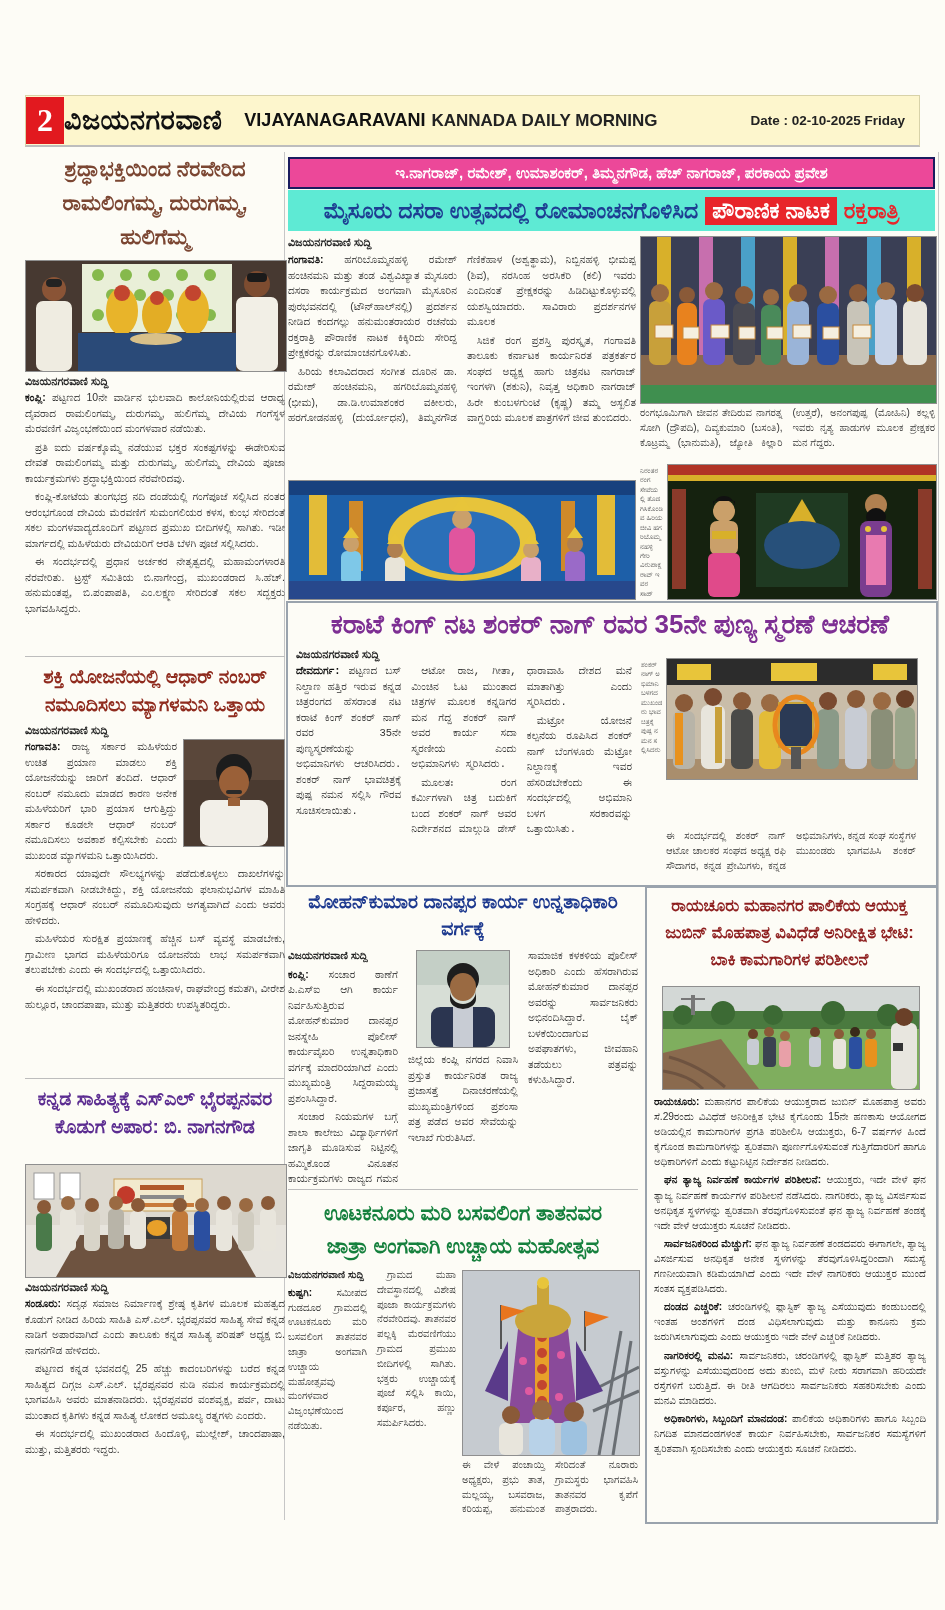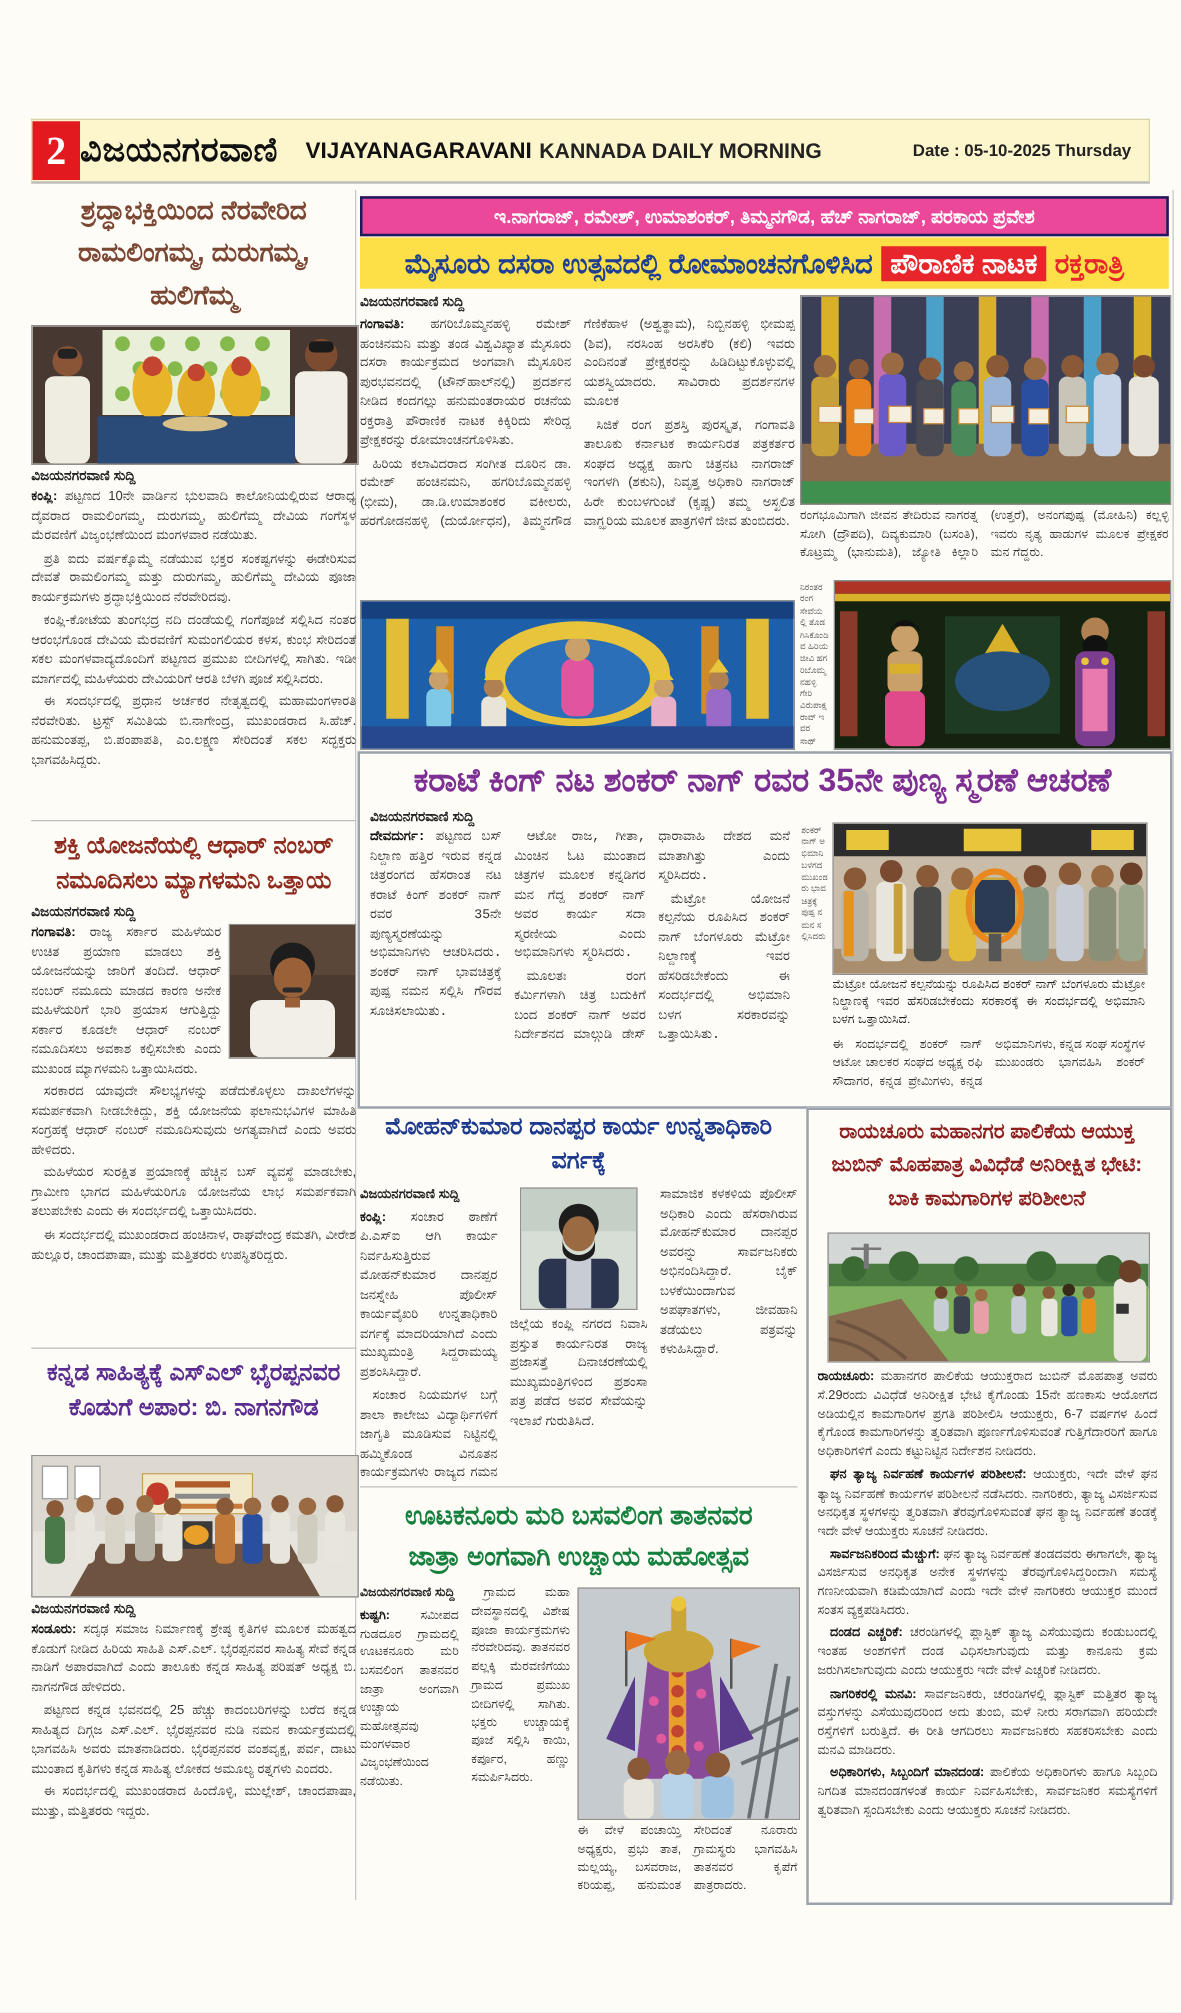--- a/index.html
+++ b/index.html
@@ -20,21 +20,21 @@
   .dl{font-weight:bold;color:#111;}
   .hl{text-align:center;font-weight:bold;overflow:hidden;}
   .hl-a{color:#7b4632;font-size:21px;line-height:34px;}
   .hl-b{color:#8f2b1e;font-size:19px;line-height:28px;}
   .hl-c{color:#5c2d91;font-size:19px;line-height:28px;}
   .hl-mohan{color:#1e3a8f;font-size:19px;line-height:27px;}
   .hl-raichur{color:#8e1f1f;font-size:16.5px;line-height:27px;}
   .hl-ootak{color:#15803d;font-size:21px;line-height:33px;}
   .hl-karate{color:#7d2f93;font-size:26px;line-height:34px;}
   .kicker{background:#ec4899;border:2px solid #1a1c5e;color:#fff;font-weight:bold;font-size:15px;display:flex;align-items:center;justify-content:center;text-align:center;}
-  .headrow{background:#fde047;display:flex;align-items:center;justify-content:center;gap:7px;font-weight:bold;font-size:22px;}
+  .headrow{background:#5eead4;display:flex;align-items:center;justify-content:center;gap:7px;font-weight:bold;font-size:22px;}
   .headrow .part-main{color:#1d3e92;}
   .headrow .part-box{background:#e8252b;color:#fff;padding:1px 7px;}
   .headrow .part-tail{color:#e8252b;}
   .photo{border:1px solid #8f8f8f;background:#d8d4cc;overflow:hidden;}
   .photo svg{display:block;width:100%;height:100%;}
   .vrule{width:1px;background:#c6c6c6;}
   .hrule{height:1px;background:#bdbdbd;}
   .boxed{border:2px solid #9aa3ad;background:#fdfcf6;}
   .caption{font-size:10px;line-height:1.4;color:#222;text-align:justify;overflow:hidden;}
   .strip-txt{font-size:7px;line-height:1.35;color:#555;overflow:hidden;word-break:break-all;}
@@ -43,21 +43,21 @@
 </head>
 <body>
 
 <div class="page">
 
   <div class="abs hdr-strip" style="left:25px;top:95px;width:893px;height:49px;">
     <div class="pageno">2</div>
     <div class="masthead-kn">ವಿಜಯನಗರವಾಣಿ</div>
     <div class="masthead-en">VIJAYANAGARAVANI</div>
     <div class="masthead-tag">KANNADA DAILY MORNING</div>
-    <div class="hdr-date">Date : 05-10-2025 Thursday</div>
+    <div class="hdr-date">Date : 02-10-2025 Friday</div>
   </div>
 
   <div class="abs vrule" style="left:284px;top:152px;height:1368px;"></div>
   <div class="abs vrule" style="left:938px;top:152px;height:1368px;"></div>
 
   <div class="abs hl hl-a" style="left:25px;top:152px;width:260px;height:104px;">
     <div>ಶ್ರದ್ಧಾಭಕ್ತಿಯಿಂದ ನೆರವೇರಿದ</div>
     <div>ರಾಮಲಿಂಗಮ್ಮ, ದುರುಗಮ್ಮ, ಹುಲಿಗೆಮ್ಮ</div>
     <div>ದೇವಿಯ ಗಂಗೆಸ್ಥಳ ಮೆರವಣಿಗೆ</div>
   </div>
@@ -409,21 +409,20 @@
         <g transform="translate(228,48)">
             <rect width="20" height="62" rx="7" fill="#9aa58a"></rect>
             <circle cx="10" cy="-8" r="9" fill="#6a4028"></circle>
           </g>
       </g>
       <rect x="112" y="44" width="34" height="44" fill="#2b3a55" stroke="#caa53a" stroke-width="2"></rect>
       <ellipse cx="129" cy="66" rx="21" ry="28" fill="none" stroke="#e8881e" stroke-width="5"></ellipse>
       <rect x="124" y="88" width="10" height="22" fill="#555"></rect>
     </svg>
   </div>
-  <div class="abs caption" style="left:666px;top:781px;width:250px;height:46px;">ಮೆಟ್ರೋ ಯೋಜನೆ ಕಲ್ಪನೆಯನ್ನು ರೂಪಿಸಿದ ಶಂಕರ್ ನಾಗ್ ಬೆಂಗಳೂರು ಮೆಟ್ರೋ ನಿಲ್ದಾಣಕ್ಕೆ ಇವರ ಹೆಸರಿಡಬೇಕೆಂದು ಸರಕಾರಕ್ಕೆ ಈ ಸಂದರ್ಭದಲ್ಲಿ ಅಭಿಮಾನಿ ಬಳಗ ಒತ್ತಾಯಿಸಿದೆ.</div>
   <div class="abs body-text cols2" style="left:666px;top:829px;width:250px;height:48px;font-size:10px;">
     <p class="nofirst">ಈ ಸಂದರ್ಭದಲ್ಲಿ ಶಂಕರ್ ನಾಗ್ ಆಟೋ ಚಾಲಕರ ಸಂಘದ ಅಧ್ಯಕ್ಷ ರಫಿ ಸೌದಾಗರ, ಕನ್ನಡ ಪ್ರೇಮಿಗಳು, ಕನ್ನಡ ಅಭಿಮಾನಿಗಳು, ಕನ್ನಡ ಸಂಘ ಸಂಸ್ಥೆಗಳ ಮುಖಂಡರು ಭಾಗವಹಿಸಿ ಶಂಕರ್ ನಾಗರ ಪುಣ್ಯಸ್ಮರಣೆಯಲ್ಲಿ ಗಮನಿಸಿದರು.</p>
   </div>
 
   <div class="abs hl hl-mohan" style="left:288px;top:888px;width:350px;height:56px;">
     <div>ಮೋಹನ್‌ಕುಮಾರ ದಾನಪ್ಪರ ಕಾರ್ಯ ಉನ್ನತಾಧಿಕಾರಿ ವರ್ಗಕ್ಕೆ</div>
     <div>ಮಾದರಿಯಾಗಿದೆ ಎಂದು ಸಿಎಂ ಸಿದ್ದರಾಮಯ್ಯ ಪ್ರಶಂಸೆ</div>
   </div>
   <div class="abs" style="left:288px;top:948px;width:350px;height:238px;display:flex;gap:10px;">
     <div style="width:110px;" class="body-text">

